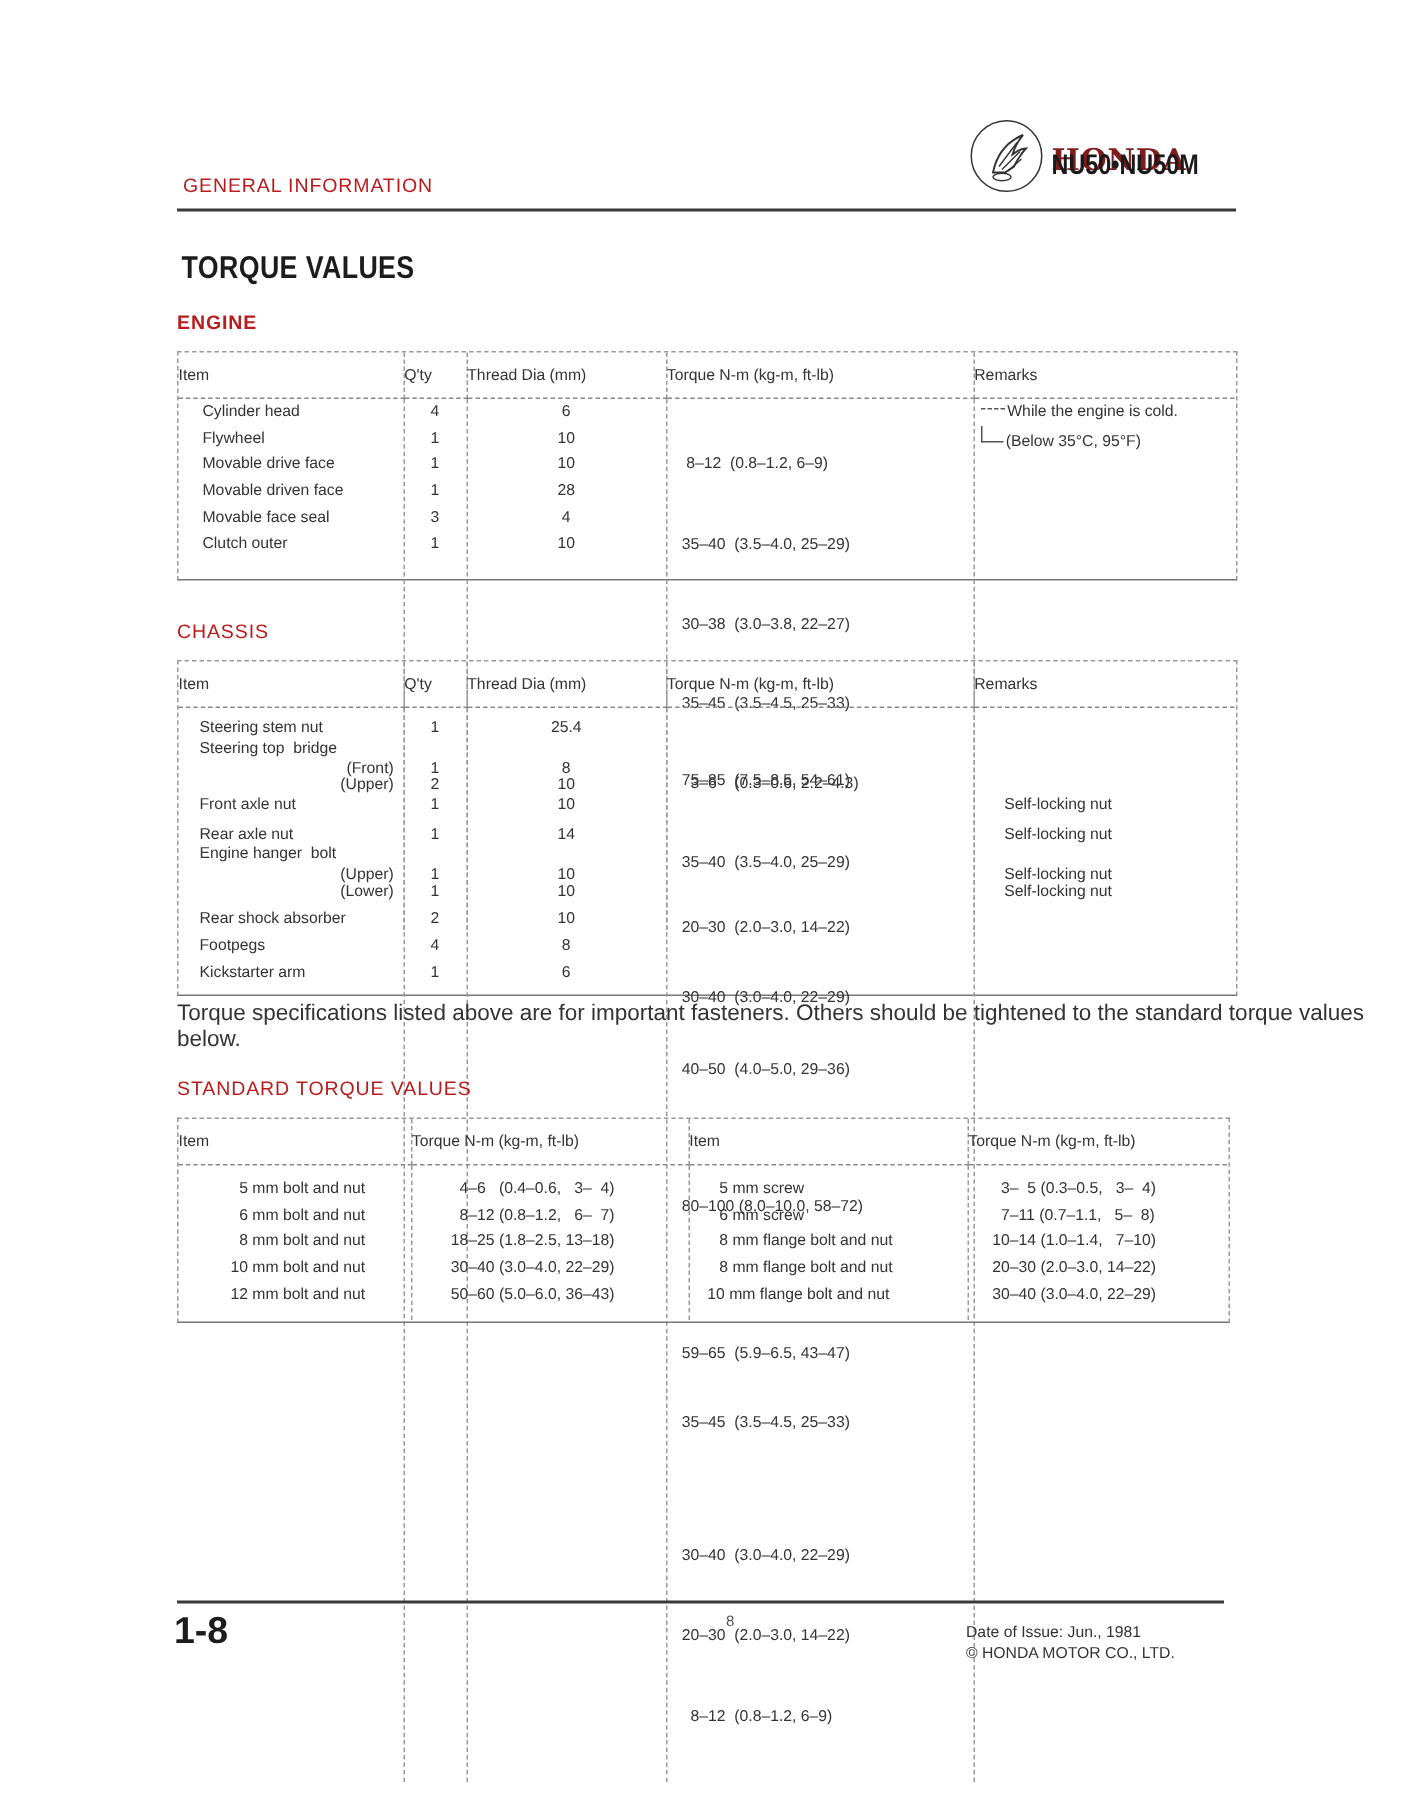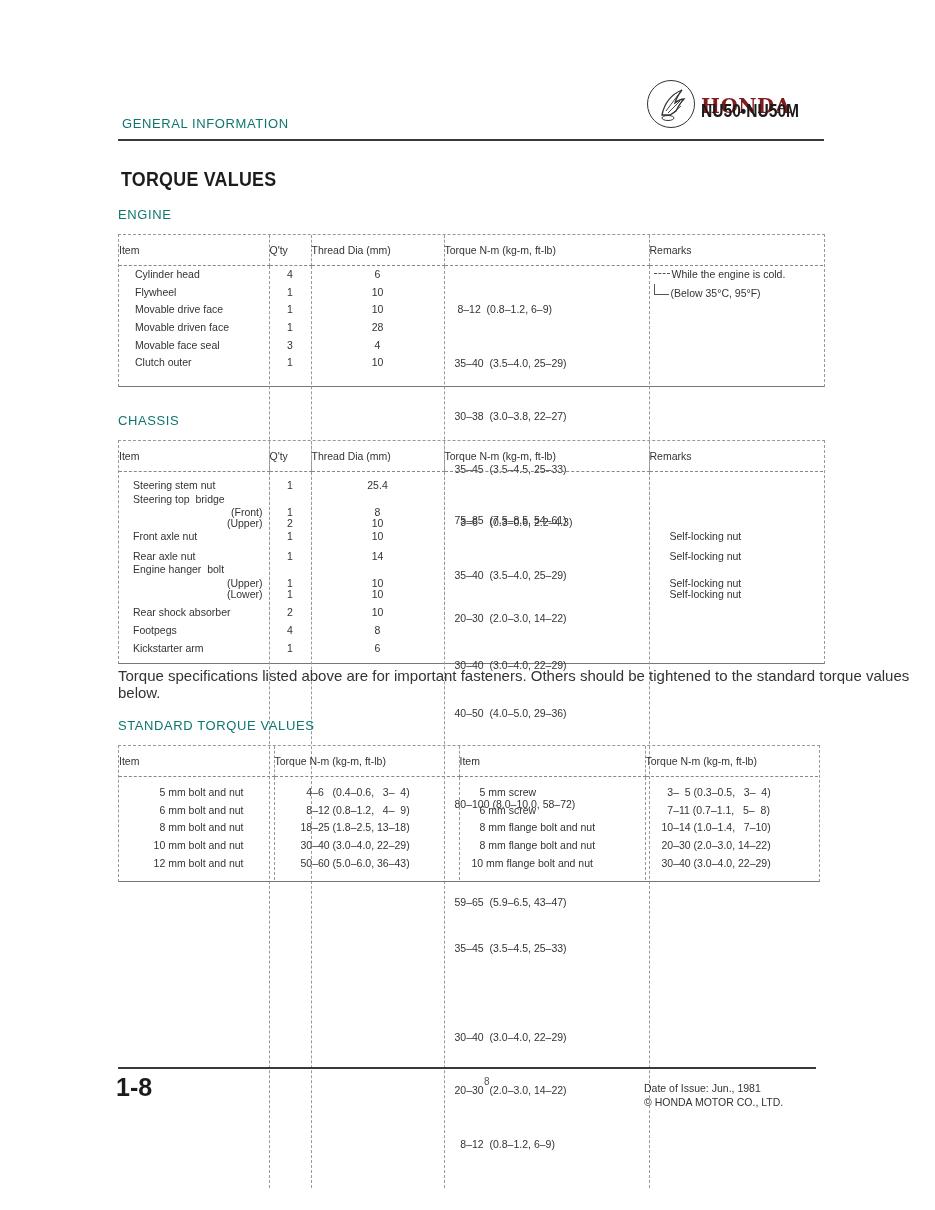--- a/index.html
+++ b/index.html
@@ -3,21 +3,21 @@
 <meta charset="utf-8">
 <style>
   html, body { margin: 0; padding: 0; }
   body {
     width: 935px; height: 1210px; position: relative; overflow: hidden;
     background: #ffffff; color: #2a2a2a;
     font-family: "Liberation Sans", sans-serif;
   }
   .page { position: absolute; left: 0; top: 0; width: 935px; height: 1210px; }
   .section-label {
-    position: absolute; font-size: 13px; letter-spacing: 0.6px; color: #0f766e;
+    position: absolute; font-size: 13px; letter-spacing: 0.6px; color: #b91c1c;
   }
   .header-rule { position: absolute; left: 118px; top: 139px; width: 706px; height: 2px; background: #3a3a3a; }
   .footer-rule { position: absolute; left: 118px; top: 1067px; width: 698px; height: 2px; background: #3a3a3a; }
   .title {
     position: absolute; left: 121px; top: 167px; font-size: 21px; font-weight: bold;
     letter-spacing: 0.3px; color: #1c1c1c; transform: scaleX(0.85); transform-origin: left;
   }
   .logo { position: absolute; left: 645px; top: 78px; width: 185px; height: 54px; }
   .logo-circle {
     position: absolute; left: 2px; top: 2px; width: 46px; height: 46px;
@@ -77,21 +77,21 @@
         <ellipse cx="20" cy="37" rx="6" ry="2.5" fill="none" stroke="#333" stroke-width="1"></ellipse>
       </svg>
     </div>
     <div class="logo-brand">HONDA</div>
     <div class="logo-model">NU50•NU50M</div>
   </div>
   <div class="header-rule"></div>
 
   <div class="title">TORQUE VALUES</div>
 
-  <div class="section-label" style="left:118px; top:207px;">ENGINE</div>
+  <div class="section-label" style="left:118px; top:207px;font-weight:bold;">ENGINE</div>
   <div class="tbl-frame" style="left:118px; top:234px; width:705px; height:151px;"></div>
   <table class="spec" style="left:119px; top:235px; width:704px;">
     <colgroup>
         <col style="width:150px">
         <col style="width:42px">
         <col style="width:133px">
         <col style="width:205px">
         <col style="width:174px">
       </colgroup>
     <thead>
@@ -268,21 +268,21 @@
       <tr>
         <td style="text-align:right; padding:7px 30px 8px 0;">
           <span class="line">5 mm bolt and nut</span>
           <span class="line">6 mm bolt and nut</span>
           <span class="line">8 mm bolt and nut</span>
           <span class="line">10 mm bolt and nut</span>
           <span class="line">12 mm bolt and nut</span>
         </td>
         <td style="padding:7px 0 8px 26px;">
           <span class="line">  4–6   (0.4–0.6,   3–  4)</span>
-          <span class="line">  8–12 (0.8–1.2,   4–  9)</span>
+          <span class="line">  8–12 (0.8–1.2,   6–  7)</span>
           <span class="line">18–25 (1.8–2.5, 13–18)</span>
           <span class="line">30–40 (3.0–4.0, 22–29)</span>
           <span class="line">50–60 (5.0–6.0, 36–43)</span>
         </td>
         <td style="padding:7px 0 8px 12px;">
           <span class="line" style="padding-left:8px">5 mm screw</span>
           <span class="line" style="padding-left:8px">6 mm screw</span>
           <span class="line" style="padding-left:8px">8 mm flange bolt and nut</span>
           <span class="line" style="padding-left:8px">8 mm flange bolt and nut</span>
           <span class="line">10 mm flange bolt and nut</span>

